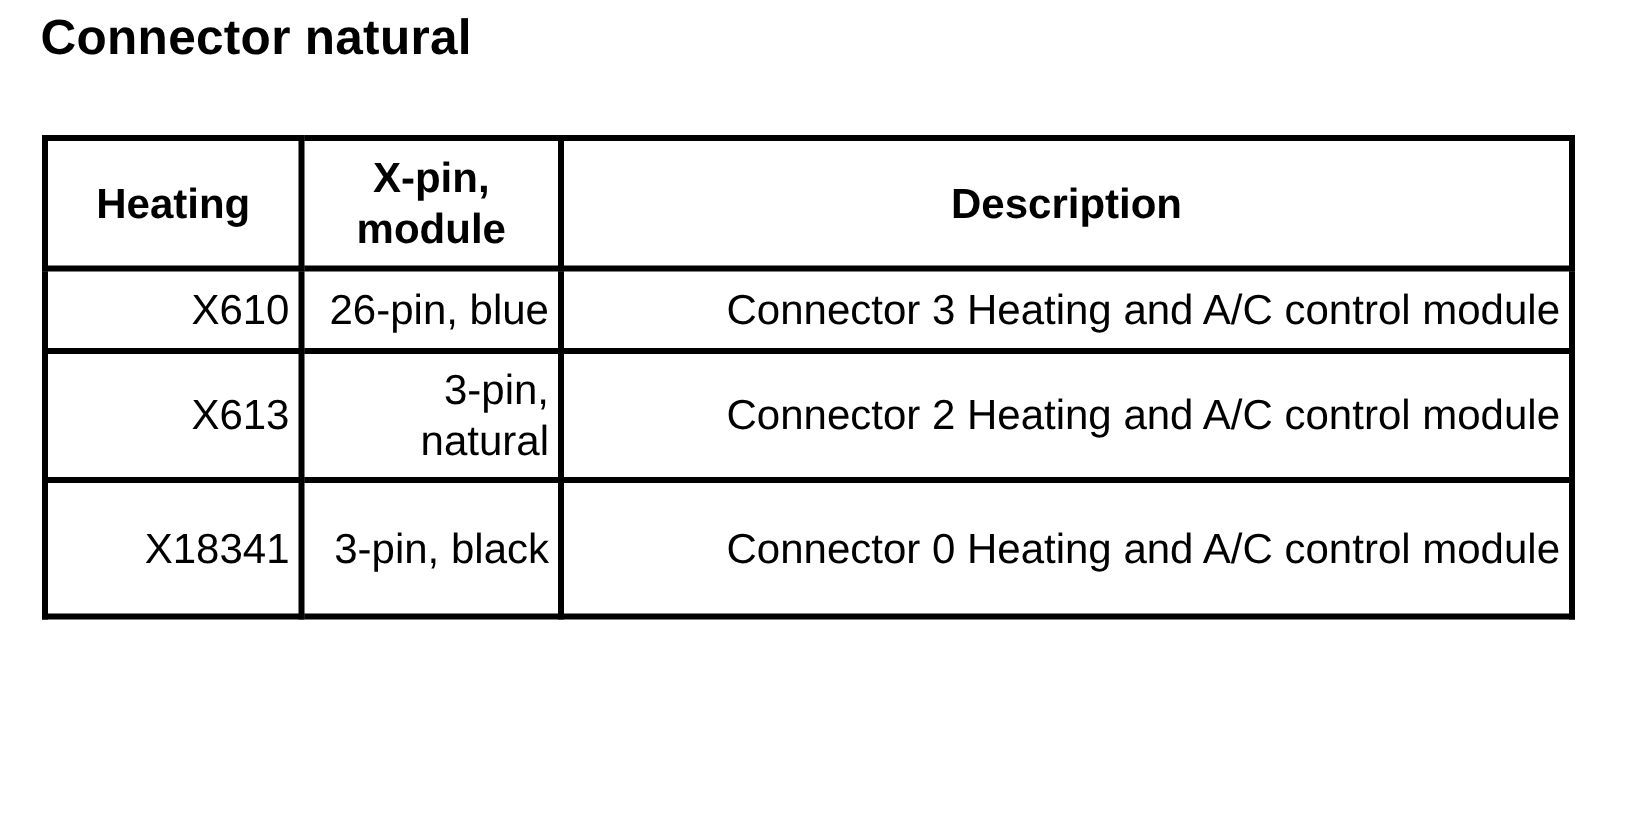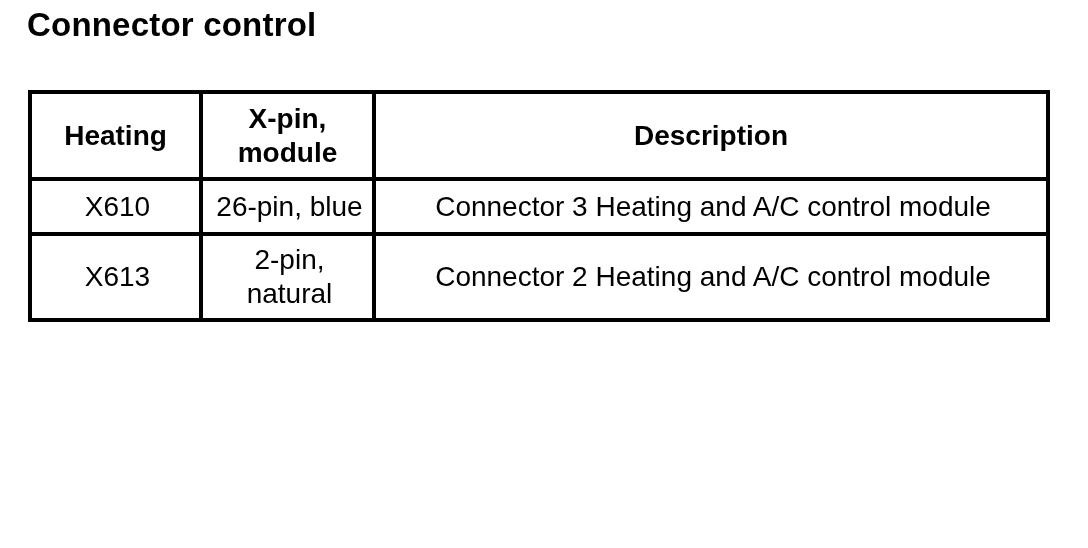--- a/index.html
+++ b/index.html
@@ -48,38 +48,38 @@
     box-sizing: border-box;
   }
   .connector-table th {
     font-weight: bold;
     text-align: center;
     padding: 0 4px;
     white-space: pre-line;
   }
   .connector-table td {
     font-weight: normal;
-    text-align: center;
+    text-align: right;
     padding: 0 6px 0 10px;
     white-space: normal;
   }
   
   .connector-table tr.header-row { height: 87px; }
   .connector-table tbody tr:nth-child(1) { height: 55px; }
   .connector-table tbody tr:nth-child(2) { height: 86px; }
   .connector-table tbody tr:nth-child(3) { height: 91px; }
   .connector-table tbody tr:nth-child(4) { height: 54px; }
   .connector-table tbody tr:nth-child(5) { height: 58px; }
 </style>
 </head>
 <body>
 
 <div class="page">
 
-  <h1 class="page-title">Connector control</h1>
+  <h1 class="page-title">Connector natural</h1>
 
   <table class="connector-table">
     <colgroup>
       <col class="col-number">
       <col class="col-pincolor">
       <col class="col-desc">
     </colgroup>
     <thead>
       <tr class="header-row">
         <th>Heating</th>
@@ -89,19 +89,24 @@
       </tr>
     </thead>
     <tbody>
       <tr>
         <td>X610</td>
         <td>26-pin, blue</td>
         <td>Connector 3 Heating and A/C control module</td>
       </tr>
       <tr>
         <td>X613</td>
-        <td>2-pin, natural</td>
+        <td>3-pin, natural</td>
         <td>Connector 2 Heating and A/C control module</td>
+      </tr>
+      <tr>
+        <td>X18341</td>
+        <td>3-pin, black</td>
+        <td>Connector 0 Heating and A/C control module</td>
       </tr>
     </tbody>
   </table>
 
 </div>
 
 </body></html>

